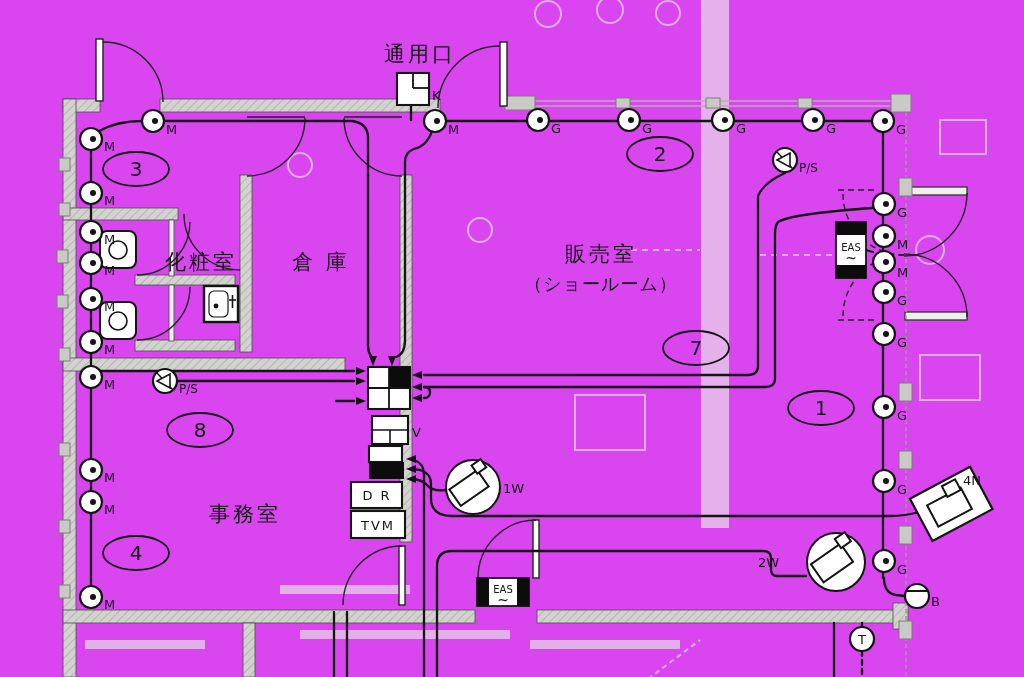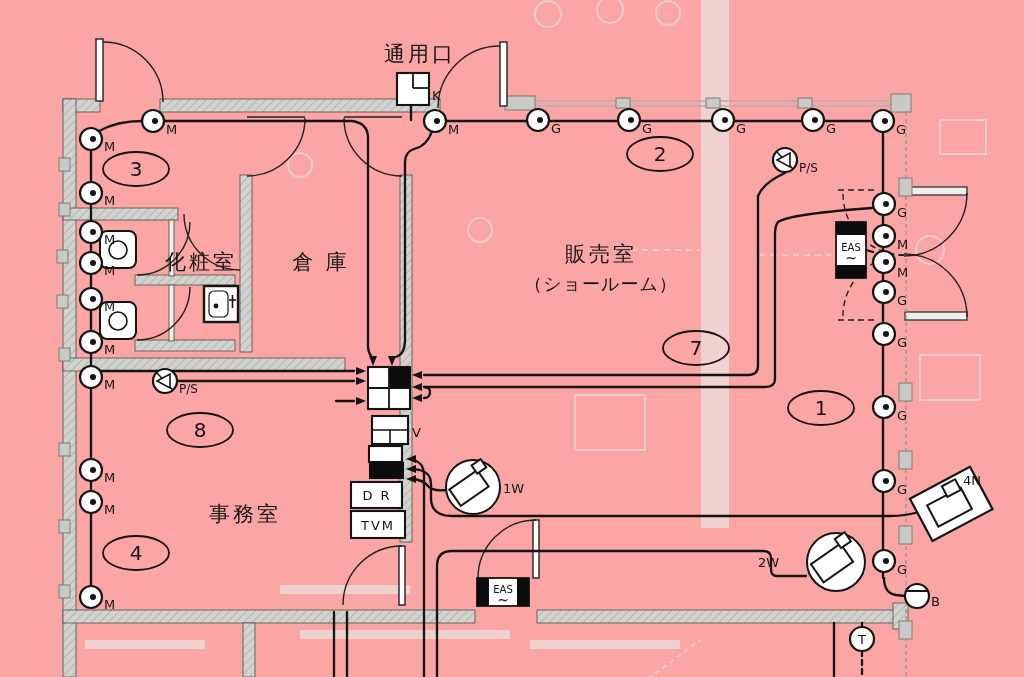--- a/index.html
+++ b/index.html
@@ -1,16 +1,16 @@
 <!DOCTYPE html>
 <html><head>
 <meta charset="utf-8">
 <style>
   html,body{margin:0;padding:0;background:#e9e9e7;}
-  .stage{position:relative;width:1024px;height:677px;background:#fca5a5;overflow:hidden;
+  .stage{position:relative;width:1024px;height:677px;background:#d946ef;overflow:hidden;
          font-family:"DejaVu Sans",sans-serif;}
   svg{position:absolute;left:0;top:0;}
   svg text{fill:#141414;font-family:"DejaVu Sans",sans-serif;}
   .room-label{font-size:21px;letter-spacing:3px;}
   .room-sub{font-size:18px;letter-spacing:1px;}
   .zone-num{font-size:20px;text-anchor:middle;}
   .sens{font-size:13px;}
   .small{font-size:12px;}
   .boxlbl{font-size:13px;text-anchor:middle;letter-spacing:2px;}
   .easlbl{font-size:10px;text-anchor:middle;}

